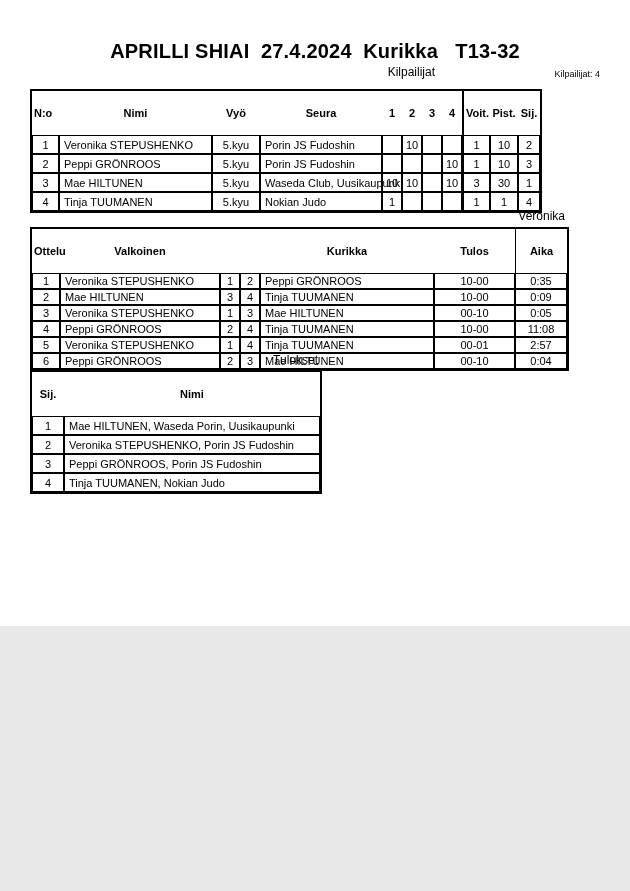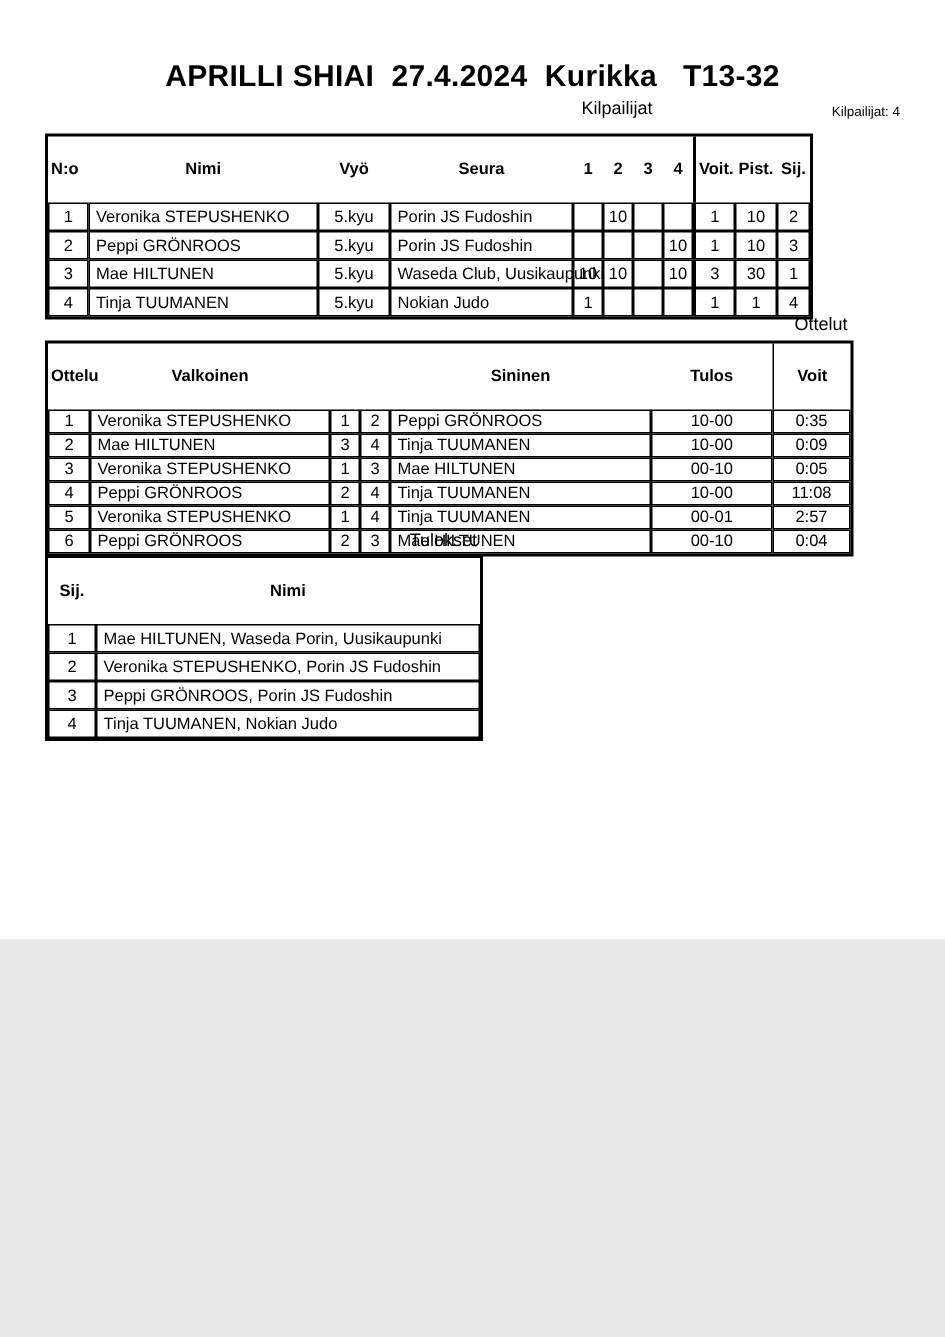--- a/index.html
+++ b/index.html
@@ -156,41 +156,41 @@
         <td class="c"></td>
         <td class="c"></td>
         <td class="c"></td>
         <td class="c thick-left">1</td>
         <td class="c">1</td>
         <td class="c">4</td>
       </tr>
     </tbody>
   </table>
 
-  <div class="section-heading heading-matches">Ottelut</div>
+  <div class="section-heading heading-matches">Veronika</div>
 
   <table class="t2">
     <colgroup>
       <col style="width:28px">
         <col style="width:160px">
         <col style="width:20px">
         <col style="width:20px">
       <col style="width:174px">
         <col style="width:81px">
         <col style="width:52px">
     </colgroup>
     <thead>
       <tr>
         <th class="hl"><span class="ovl">Ottelu</span></th>
         <th>Valkoinen</th>
         <th></th>
         <th></th>
-        <th>Sininen</th>
+        <th>Kurikka</th>
         <th>Tulos</th>
-        <th class="sep-left">Voit</th>
+        <th class="sep-left">Aika</th>
       </tr>
     </thead>
     <tbody>
       <tr>
         <td class="c">1</td>
         <td class="l">Veronika STEPUSHENKO</td>
         <td class="c">1</td>
         <td class="c">2</td>
         <td class="l">Peppi GRÖNROOS</td>
         <td class="c">10-00</td>

